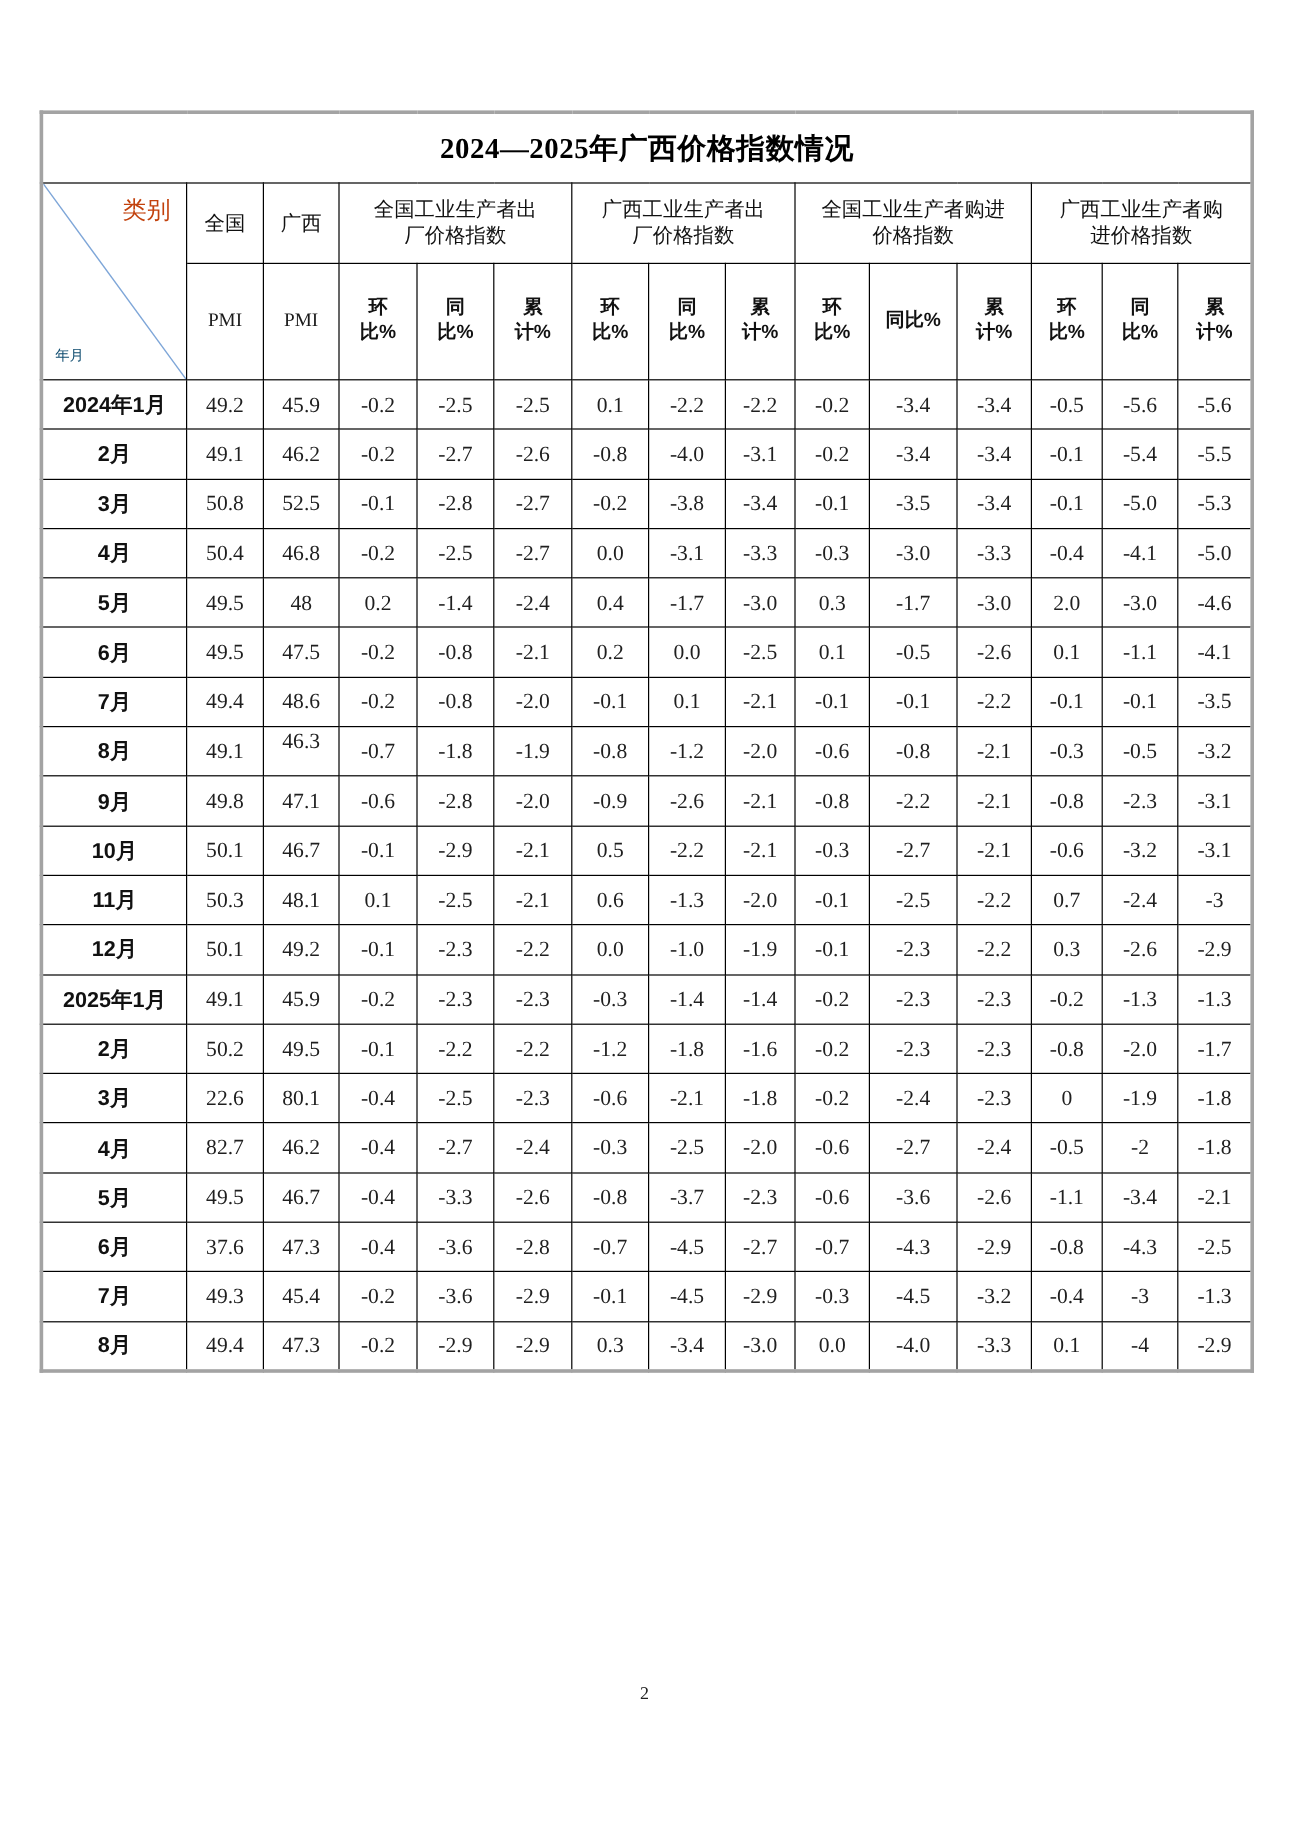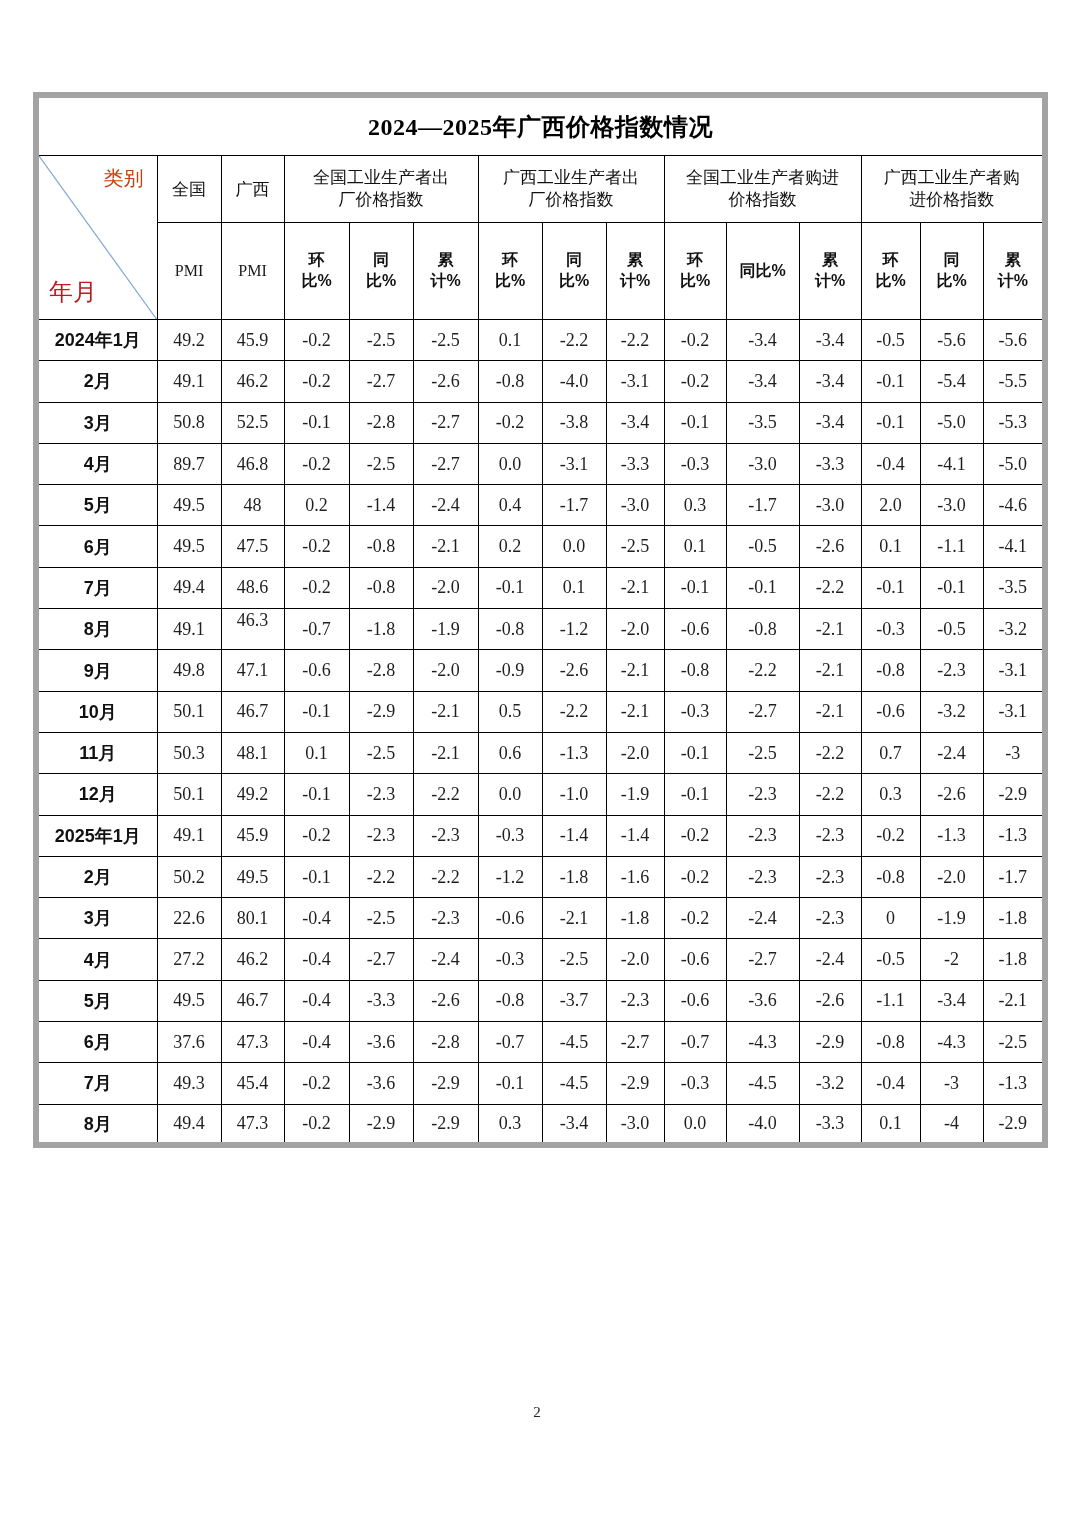--- a/index.html
+++ b/index.html
@@ -21,21 +21,21 @@
     height: 1520px;
     background: #ffffff;
   }
   table.main {
     position: absolute;
     left: 33px;
     top: 92px;
     width: 1009px;
     border-collapse: collapse;
     table-layout: fixed;
-    border: 6px solid #a3a3a3;
+    border: 3px solid #a3a3a3;
   }
   table.main td {
     border: 1px solid #000;
     text-align: center;
     vertical-align: middle;
     padding: 0;
     overflow: hidden;
   }
   td.title-cell {
     height: 57px;
@@ -83,22 +83,22 @@
     position: absolute;
     top: 9px;
     right: 13px;
     font-size: 20px;
     color: #c2410c;
   }
   .corner-bl {
     position: absolute;
     bottom: 11px;
     left: 10px;
-    font-size: 24px;
-    color: #b91c1c;
+    font-size: 12px;
+    color: #0c4a6e;
   }
   
   tbody tr.data-row {
     height: 41.3px;
   }
   tbody td.row-label {
     font-size: 18px;
   }
   tbody td.num {
     font-size: 18px;
@@ -240,21 +240,21 @@
           <td class="num">-3.4</td>
           <td class="num">-0.1</td>
           <td class="num">-3.5</td>
           <td class="num">-3.4</td>
           <td class="num">-0.1</td>
           <td class="num">-5.0</td>
           <td class="num">-5.3</td>
         </tr>
         <tr class="data-row">
           <td class="row-label cjk-bold">4月</td>
-          <td class="num">89.7</td>
+          <td class="num">50.4</td>
           <td class="num">46.8</td>
           <td class="num">-0.2</td>
           <td class="num">-2.5</td>
           <td class="num">-2.7</td>
           <td class="num">0.0</td>
           <td class="num">-3.1</td>
           <td class="num">-3.3</td>
           <td class="num">-0.3</td>
           <td class="num">-3.0</td>
           <td class="num">-3.3</td>
@@ -444,21 +444,21 @@
           <td class="num">-1.8</td>
           <td class="num">-0.2</td>
           <td class="num">-2.4</td>
           <td class="num">-2.3</td>
           <td class="num">0</td>
           <td class="num">-1.9</td>
           <td class="num">-1.8</td>
         </tr>
         <tr class="data-row">
           <td class="row-label cjk-bold">4月</td>
-          <td class="num">27.2</td>
+          <td class="num">82.7</td>
           <td class="num">46.2</td>
           <td class="num">-0.4</td>
           <td class="num">-2.7</td>
           <td class="num">-2.4</td>
           <td class="num">-0.3</td>
           <td class="num">-2.5</td>
           <td class="num">-2.0</td>
           <td class="num">-0.6</td>
           <td class="num">-2.7</td>
           <td class="num">-2.4</td>

